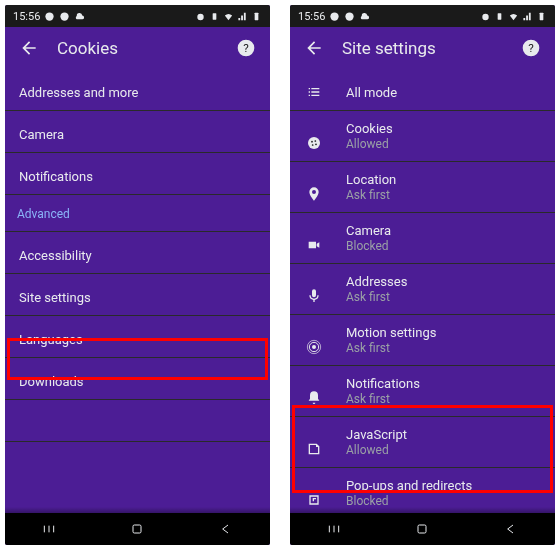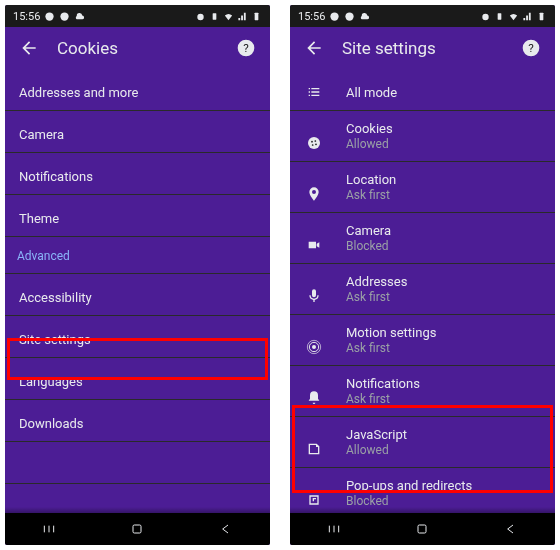--- a/index.html
+++ b/index.html
@@ -144,25 +144,20 @@
     <div class="row">
         <div class="text-slot">
           <div class="label">Camera</div>
         </div>
       </div>
     <div class="row">
         <div class="text-slot">
           <div class="label">Notifications</div>
         </div>
       </div>
-    <div class="row">
-        <div class="text-slot">
-          <div class="label">Theme</div>
-        </div>
-      </div>
     <div class="section-header">Advanced</div>
     <div class="row">
         <div class="text-slot">
           <div class="label">Accessibility</div>
         </div>
       </div>
     <div class="row">
         <div class="text-slot">
           <div class="label">Site settings</div>
         </div>

